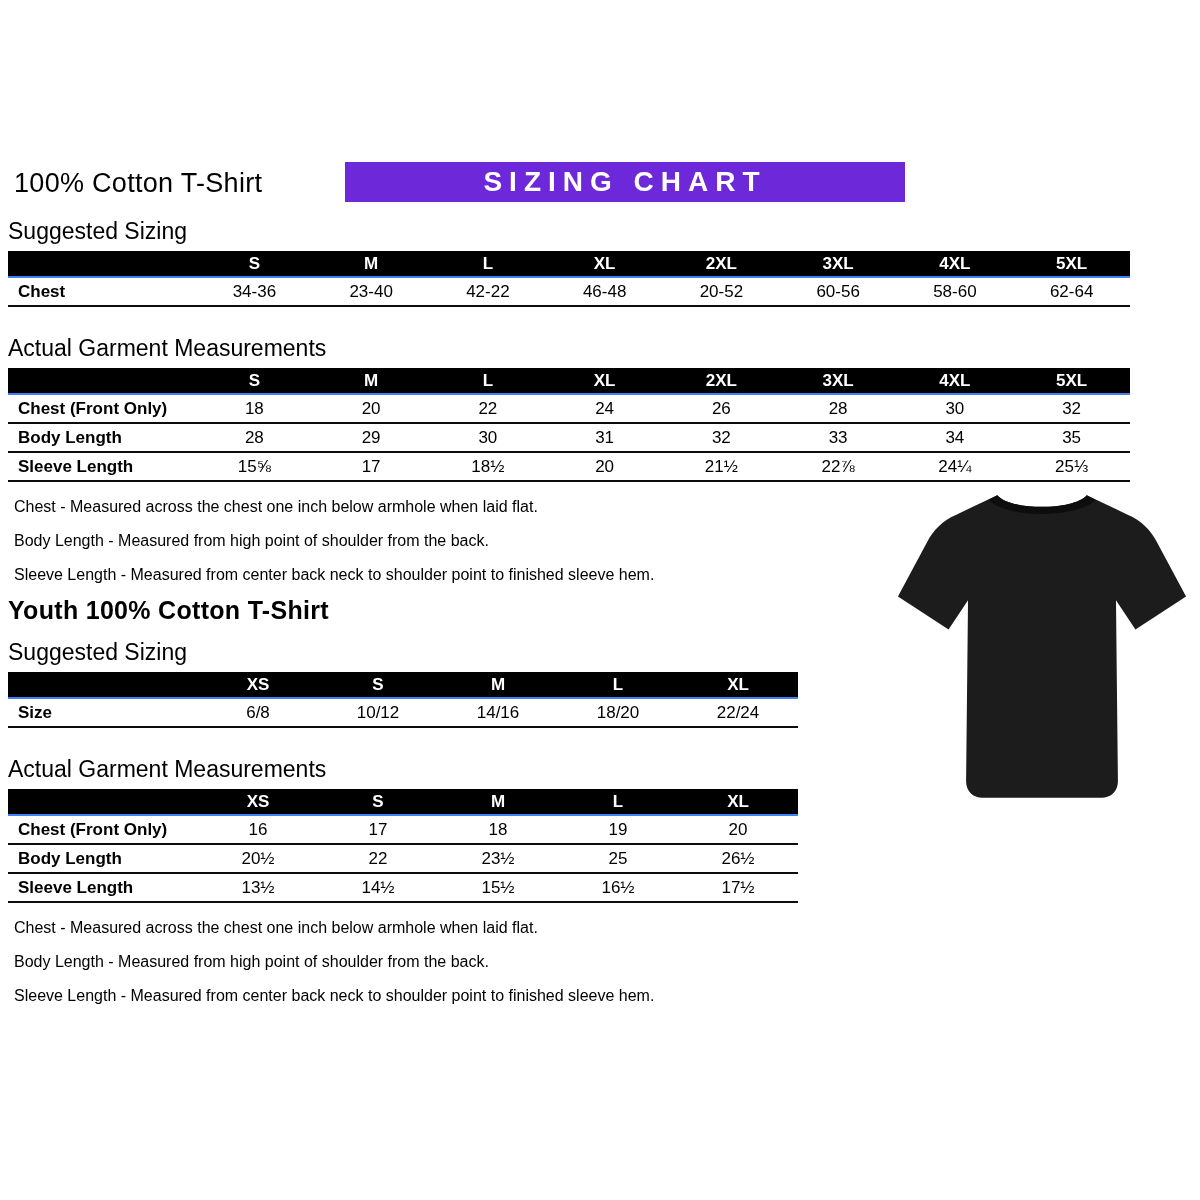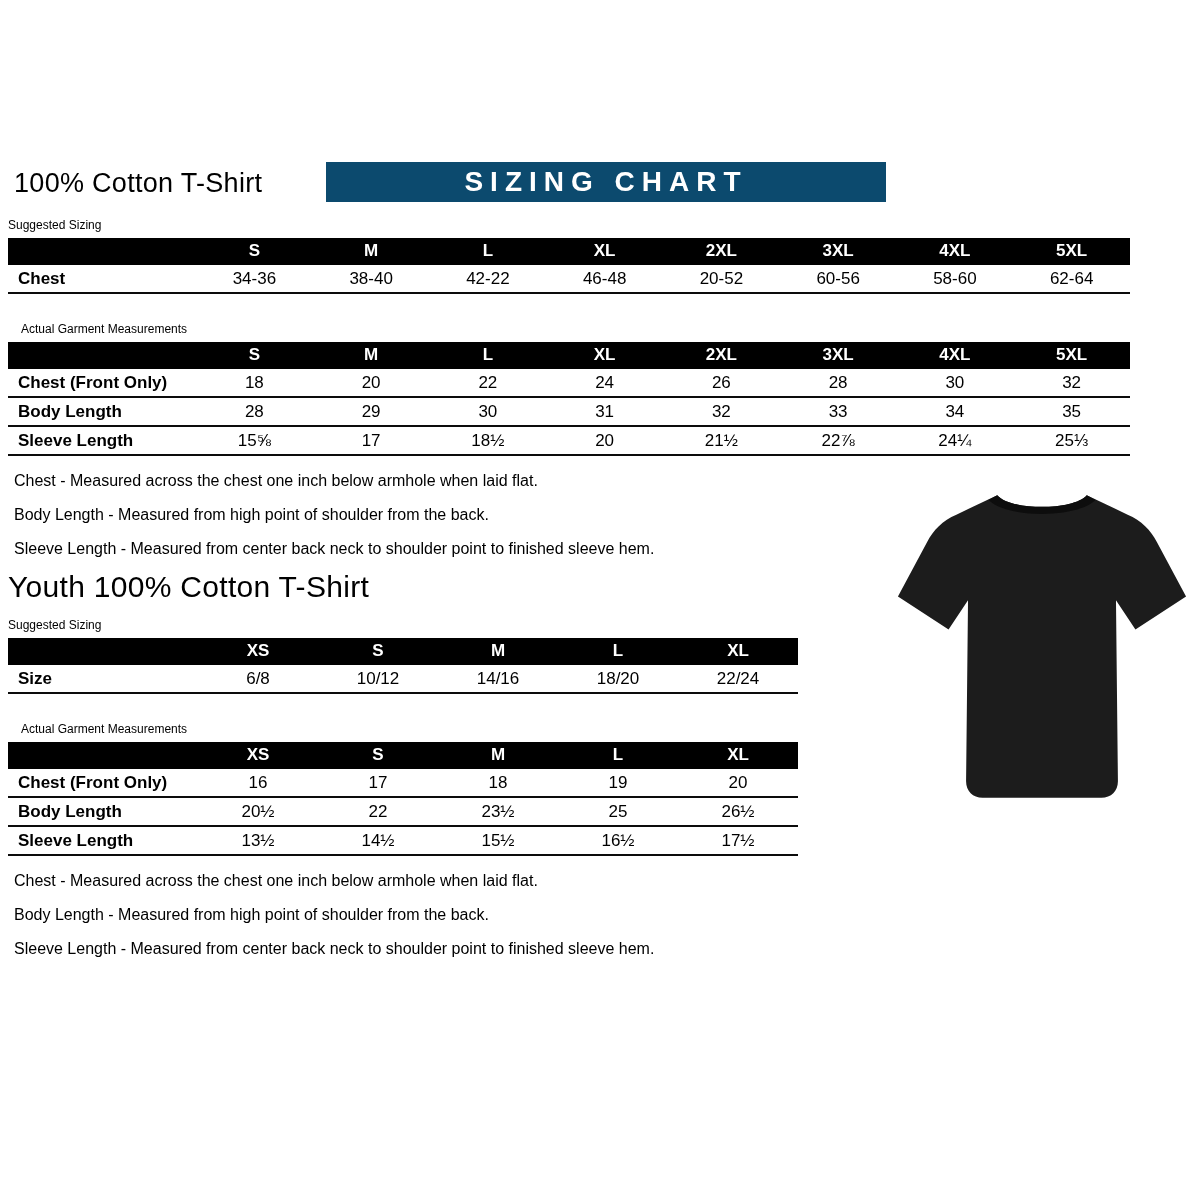--- a/index.html
+++ b/index.html
@@ -7,48 +7,48 @@
   body {
     width:1200px; height:1200px;
     font-family:"Liberation Sans","DejaVu Sans",sans-serif;
     color:#000; position:relative; overflow:hidden;
   }
   .page { position:relative; width:1116px; height:1200px; padding:168px 0 0 8px; }
 
   .header-row { position:relative; height:50px; }
   .page-title { font-size:27px; font-weight:400; letter-spacing:0.3px; padding-left:6px; }
   .banner {
-    position:absolute; left:318px; top:-6px; width:560px; height:40px;
-    background:#0c4a6e; color:#fff; display:flex; align-items:center; justify-content:center;
+    position:absolute; left:337px; top:-6px; width:560px; height:40px;
+    background:#6d28d9; color:#fff; display:flex; align-items:center; justify-content:center;
     font-size:28px; font-weight:700; letter-spacing:7px;
   }
 
-  .section-label { font-size:12px; margin:0 0 6px 0; }
-  .section-label.spaced { margin-top:28px;margin-left:13px; }
+  .section-label { font-size:23px; margin:0 0 6px 0; }
+  .section-label.spaced { margin-top:28px; }
 
   table { border-collapse:collapse; table-layout:fixed; }
   table.adult { width:1122px; }
   table.youth { width:790px; }
   th {
     background:#000; color:#fff; font-size:17px; font-weight:700;
     height:26px; text-align:center;
   }
   td {
     font-size:17px; text-align:center; height:29px;
-    border-top:2px solid #000000; border-bottom:2px solid #0c0c0c;
+    border-top:2px solid #3b82f6; border-bottom:2px solid #0c0c0c;
     background:#fff;
   }
   td.label-col { text-align:left; font-weight:700; padding-left:10px; }
   col.label-col-adult { width:188px; }
   col.label-col-youth { width:190px; }
 
   .notes { margin-top:14px; }
   .note { font-size:16px; margin-bottom:12px; padding-left:6px;margin-top:16px; }
 
-  .youth-title { font-size:30px; font-weight:400; margin:4px 0 14px 0; letter-spacing:0.3px; }
+  .youth-title { font-size:25px; font-weight:700; margin:4px 0 14px 0; letter-spacing:0.3px; }
 
   .tshirt {
     position:absolute; left:896px; top:476px; width:292px; height:342px;
   }
   .tshirt svg { width:100%; height:100%; }
 </style>
 </head>
 <body>
 
 <div class="page">
@@ -82,21 +82,21 @@
             <th>2XL</th>
             <th>3XL</th>
             <th>4XL</th>
             <th>5XL</th>
           </tr>
         </thead>
         <tbody>
           <tr>
             <td class="label-col">Chest</td>
             <td>34-36</td>
-            <td>38-40</td>
+            <td>23-40</td>
             <td>42-22</td>
             <td>46-48</td>
             <td>20-52</td>
             <td>60-56</td>
             <td>58-60</td>
             <td>62-64</td>
           </tr>
         </tbody>
       </table>
 

